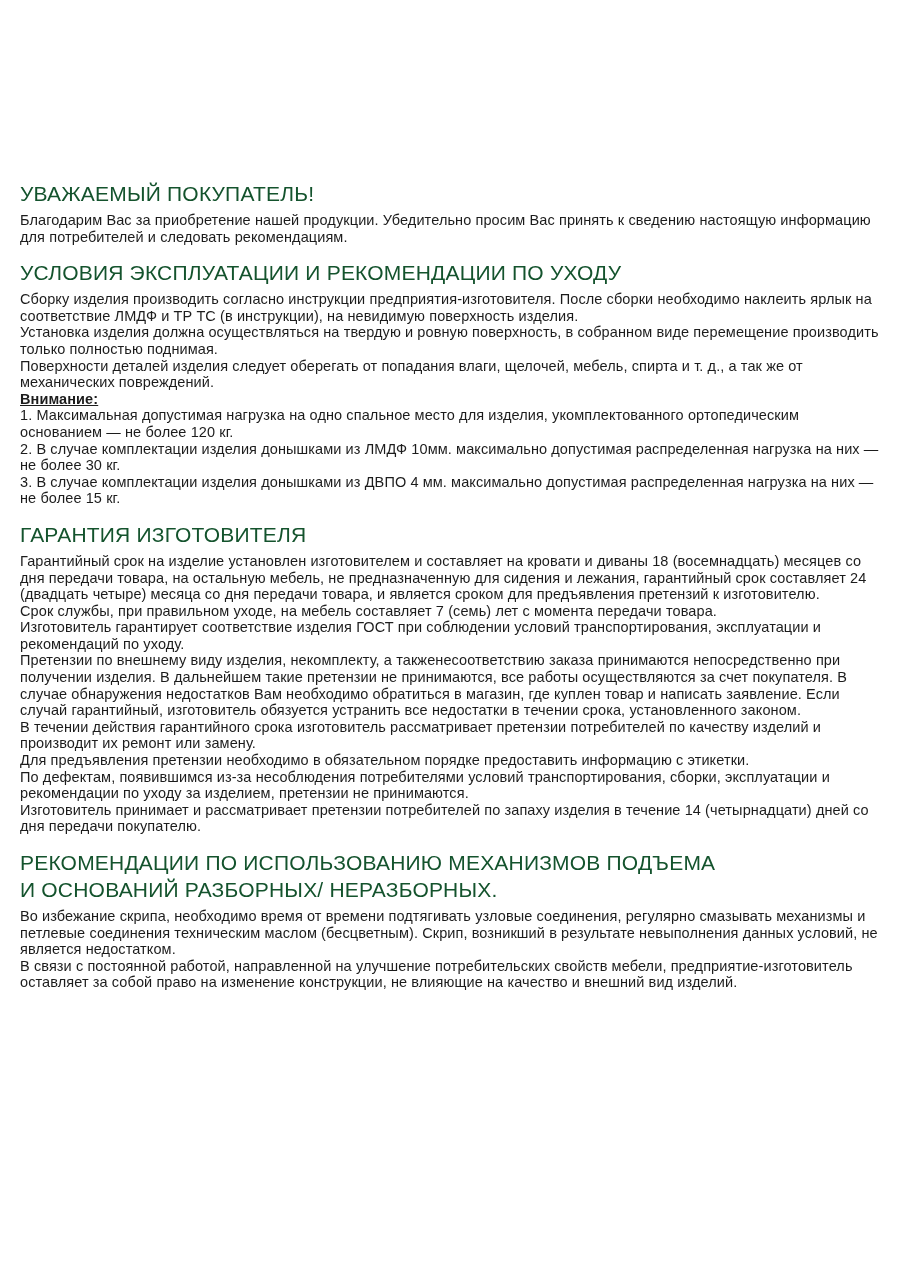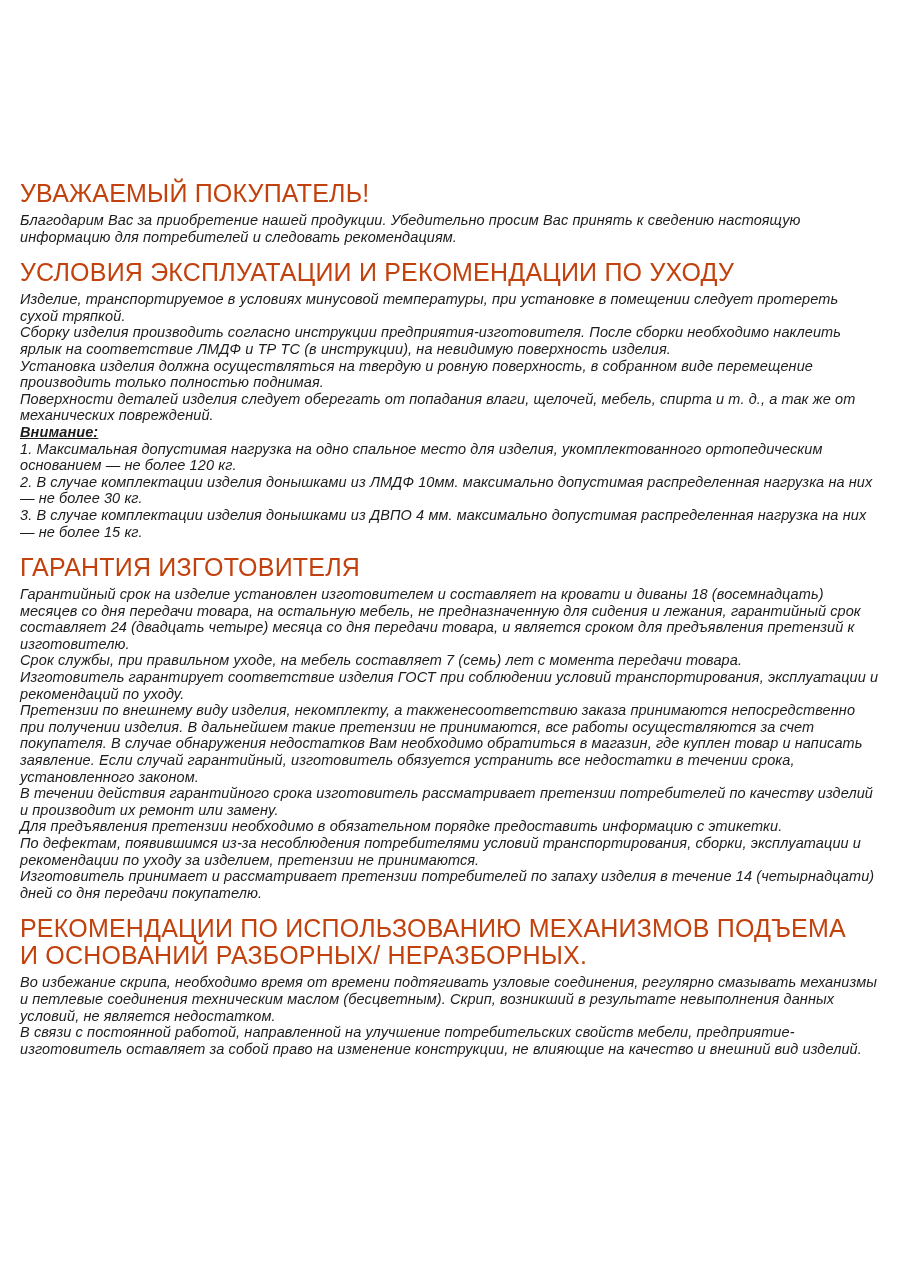--- a/index.html
+++ b/index.html
@@ -17,56 +17,54 @@
     color: #1c1c1c;
   }
   .content {
     position: absolute;
     left: 20px;
     top: 180px;
     width: 860px;
   }
   .doc-section { margin: 0; }
   .doc-heading {
-    font-size: 25px;
+    font-size: 21px;
     line-height: 27px;
     font-weight: normal;
     letter-spacing: 0.2px;
     margin: 14px 0 5px 0;
     white-space: pre-line;
-    color: #c2410c;
+    color: #14532d;
   }
   .doc-section:first-child .doc-heading { margin-top: 0; }
   .doc-paragraph {
     font-size: 14.5px;
     line-height: 16.6px;
     letter-spacing: 0.1px;
     margin: 0;
     color: #1c1c1c;
-    font-style: italic;
   }
   .attention {
     font-weight: bold;
     text-decoration: underline;
   }
 </style>
 </head>
 <body>
 
 <div class="page">
   <div class="content">
 
     <section class="doc-section">
       <h1 class="doc-heading">УВАЖАЕМЫЙ ПОКУПАТЕЛЬ!</h1>
       <p class="doc-paragraph">Благодарим Вас за приобретение нашей продукции. Убедительно просим Вас принять к сведению настоящую информацию для потребителей и следовать рекомендациям.</p>
     </section>
 
     <section class="doc-section">
       <h1 class="doc-heading">УСЛОВИЯ ЭКСПЛУАТАЦИИ И РЕКОМЕНДАЦИИ ПО УХОДУ</h1>
-      <p class="doc-paragraph">Изделие, транспортируемое в условиях минусовой температуры, при установке в помещении следует протереть сухой тряпкой.</p>
       <p class="doc-paragraph">Сборку изделия производить согласно инструкции предприятия-изготовителя. После сборки необходимо наклеить ярлык на соответствие ЛМДФ и ТР ТС (в инструкции), на невидимую поверхность изделия.</p>
       <p class="doc-paragraph">Установка изделия должна осуществляться на твердую и ровную поверхность, в собранном виде перемещение производить только полностью поднимая.</p>
       <p class="doc-paragraph">Поверхности деталей изделия следует оберегать от попадания влаги, щелочей, мебель, спирта и т. д., а так же от механических повреждений.</p>
       <p class="doc-paragraph attention">Внимание:</p>
       <p class="doc-paragraph">1. Максимальная допустимая нагрузка на одно спальное место для изделия, укомплектованного ортопедическим основанием — не более 120 кг.</p>
       <p class="doc-paragraph">2. В случае комплектации изделия донышками из ЛМДФ 10мм. максимально допустимая распределенная нагрузка на них — не более 30 кг.</p>
       <p class="doc-paragraph">3. В случае комплектации изделия донышками из ДВПО 4 мм. максимально допустимая распределенная нагрузка на них — не более 15 кг.</p>
     </section>
 
     <section class="doc-section">

